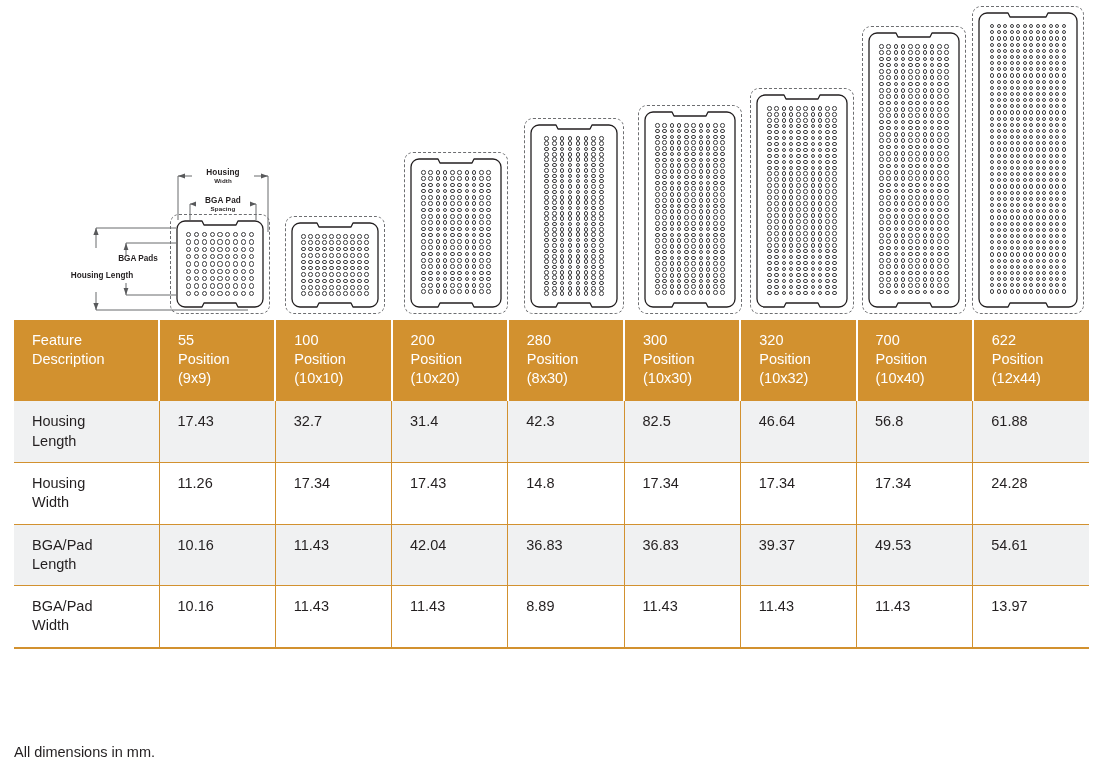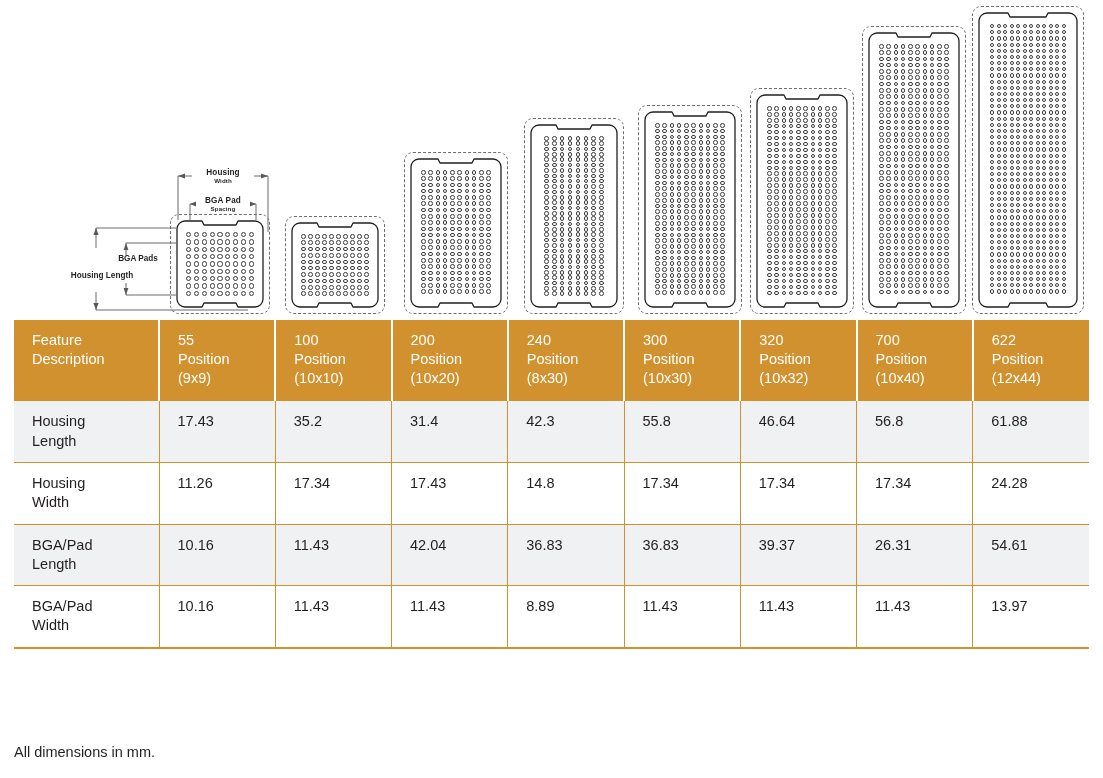--- a/index.html
+++ b/index.html
@@ -2476,21 +2476,21 @@
         <span class="num">100</span>
         <span class="pos">Position</span>
         <span class="grid">(10x10)</span>
       </th>
       <th>
         <span class="num">200</span>
         <span class="pos">Position</span>
         <span class="grid">(10x20)</span>
       </th>
       <th>
-        <span class="num">240</span>
+        <span class="num">280</span>
         <span class="pos">Position</span>
         <span class="grid">(8x30)</span>
       </th>
       <th>
         <span class="num">300</span>
         <span class="pos">Position</span>
         <span class="grid">(10x30)</span>
       </th>
       <th>
         <span class="num">320</span>
@@ -2507,24 +2507,24 @@
         <span class="pos">Position</span>
         <span class="grid">(12x44)</span>
       </th>
     </tr>
   </thead>
   <tbody>
     <tr class="odd">
       <td class="label">Housing
 Length</td>
       <td>17.43</td>
-      <td>35.2</td>
+      <td>32.7</td>
       <td>31.4</td>
       <td>42.3</td>
-      <td>55.8</td>
+      <td>82.5</td>
       <td>46.64</td>
       <td>56.8</td>
       <td>61.88</td>
     </tr>
     <tr class="even">
       <td class="label">Housing
 Width</td>
       <td>11.26</td>
       <td>17.34</td>
       <td>17.43</td>
@@ -2536,21 +2536,21 @@
     </tr>
     <tr class="odd">
       <td class="label">BGA/Pad
 Length</td>
       <td>10.16</td>
       <td>11.43</td>
       <td>42.04</td>
       <td>36.83</td>
       <td>36.83</td>
       <td>39.37</td>
-      <td>26.31</td>
+      <td>49.53</td>
       <td>54.61</td>
     </tr>
     <tr class="even">
       <td class="label">BGA/Pad
 Width</td>
       <td>10.16</td>
       <td>11.43</td>
       <td>11.43</td>
       <td>8.89</td>
       <td>11.43</td>

